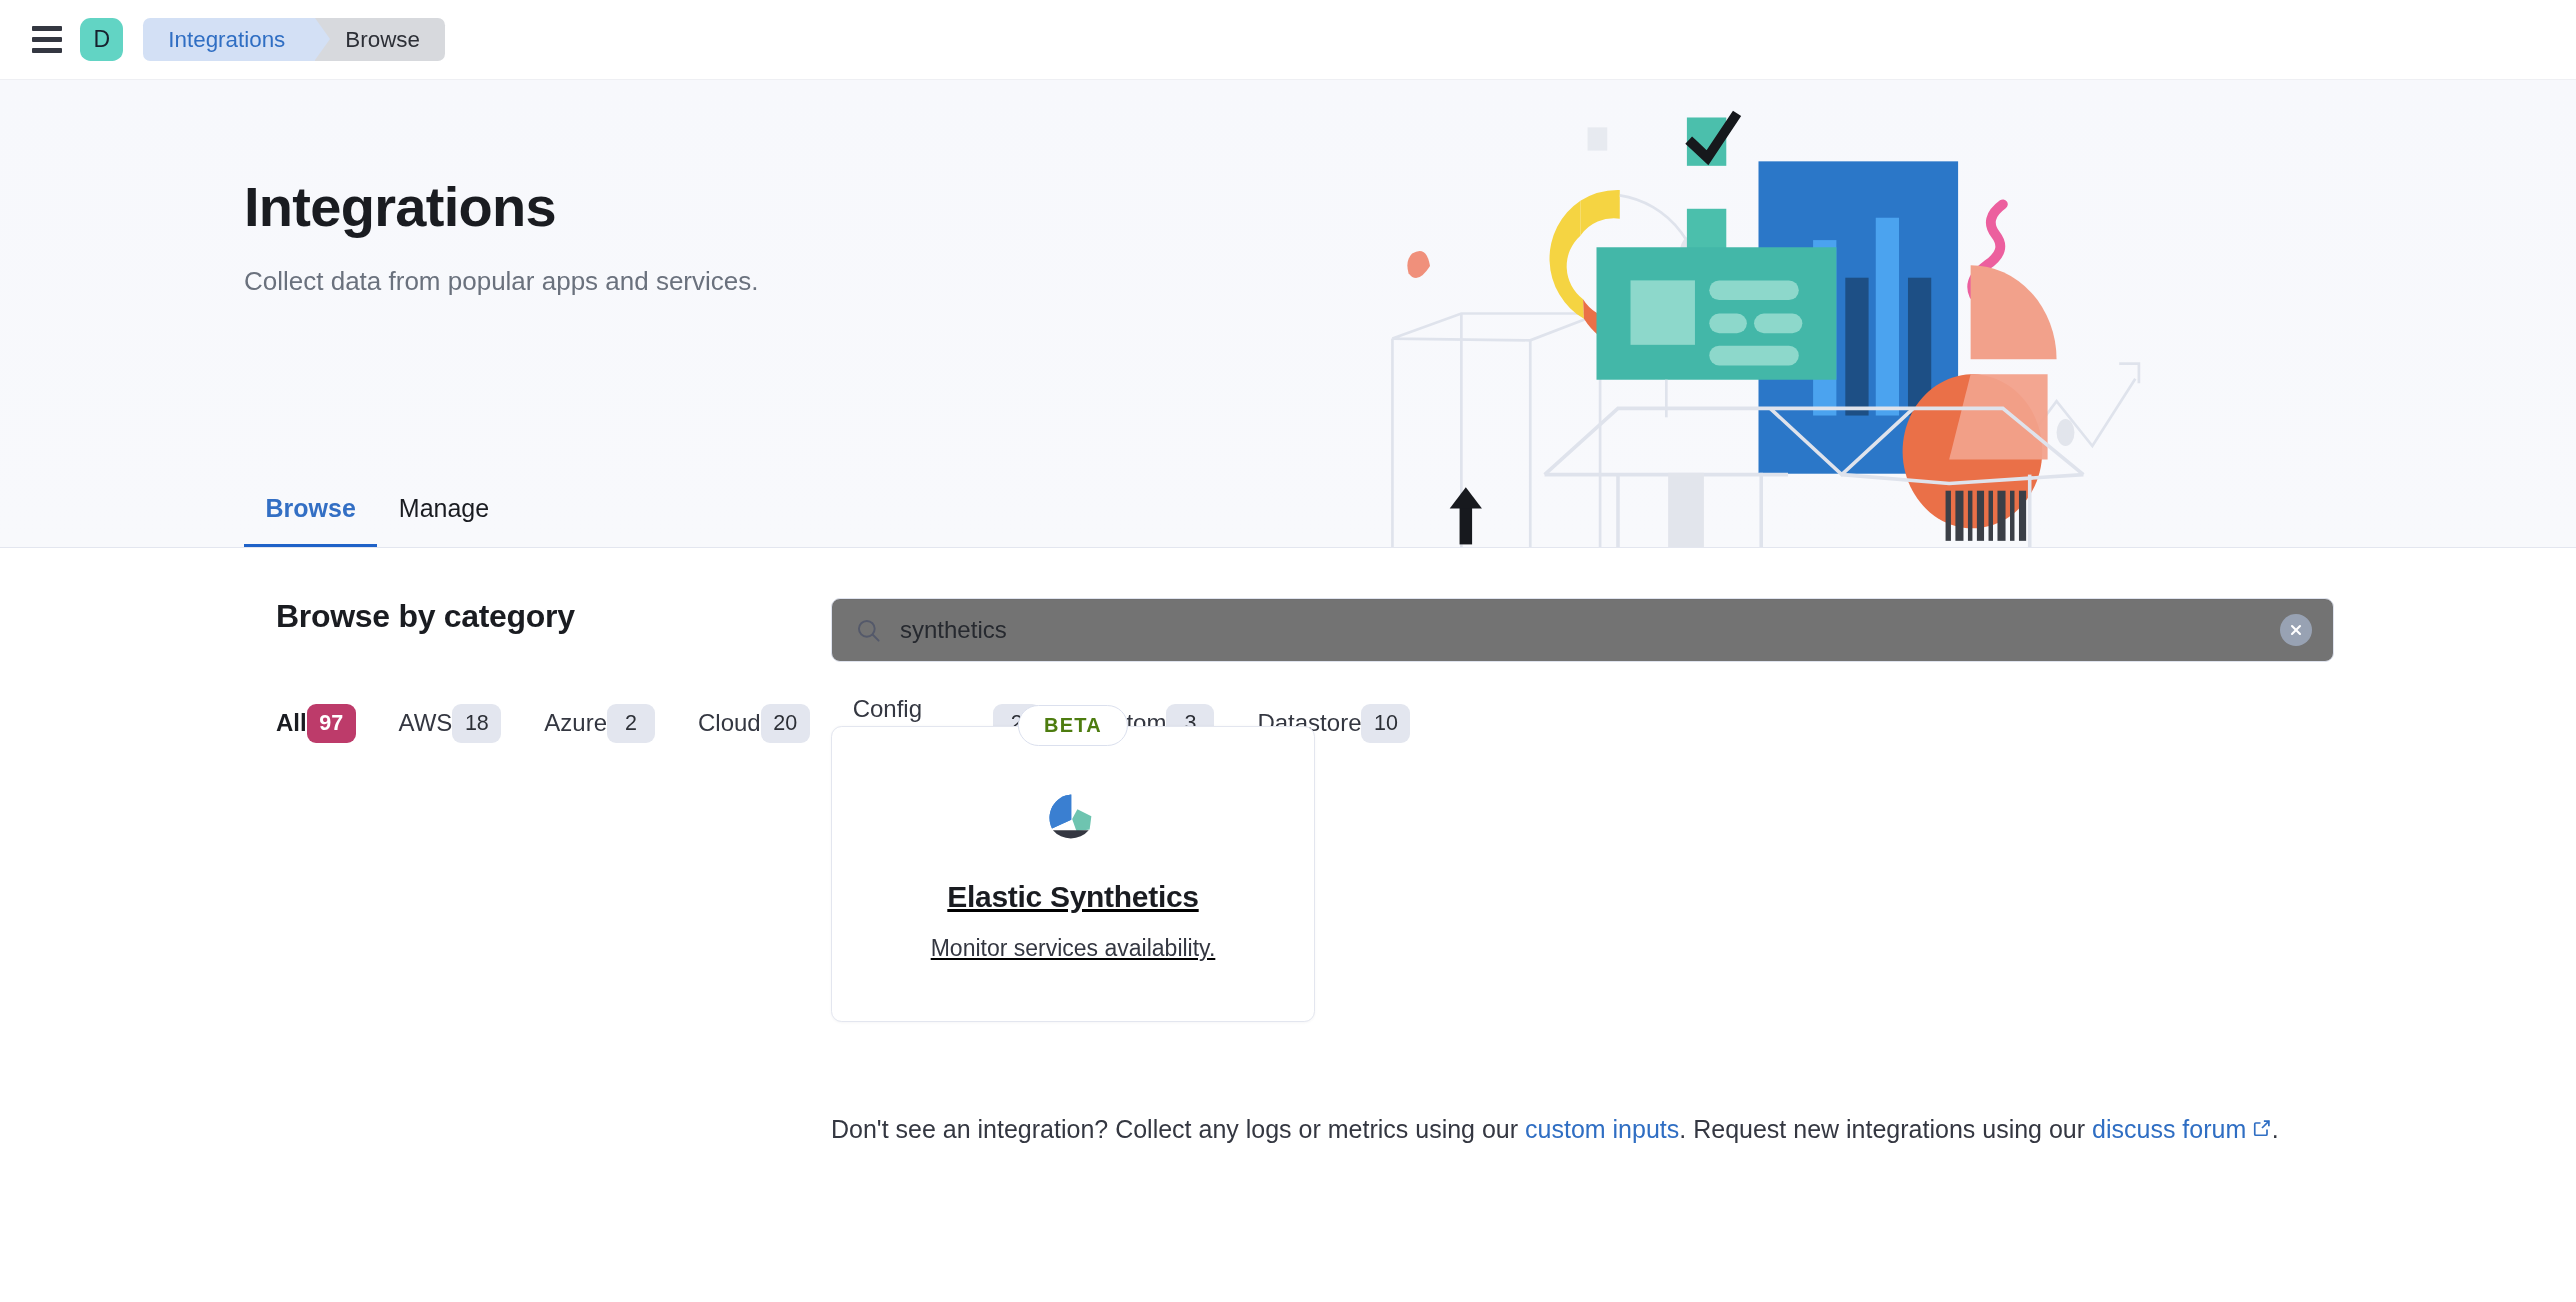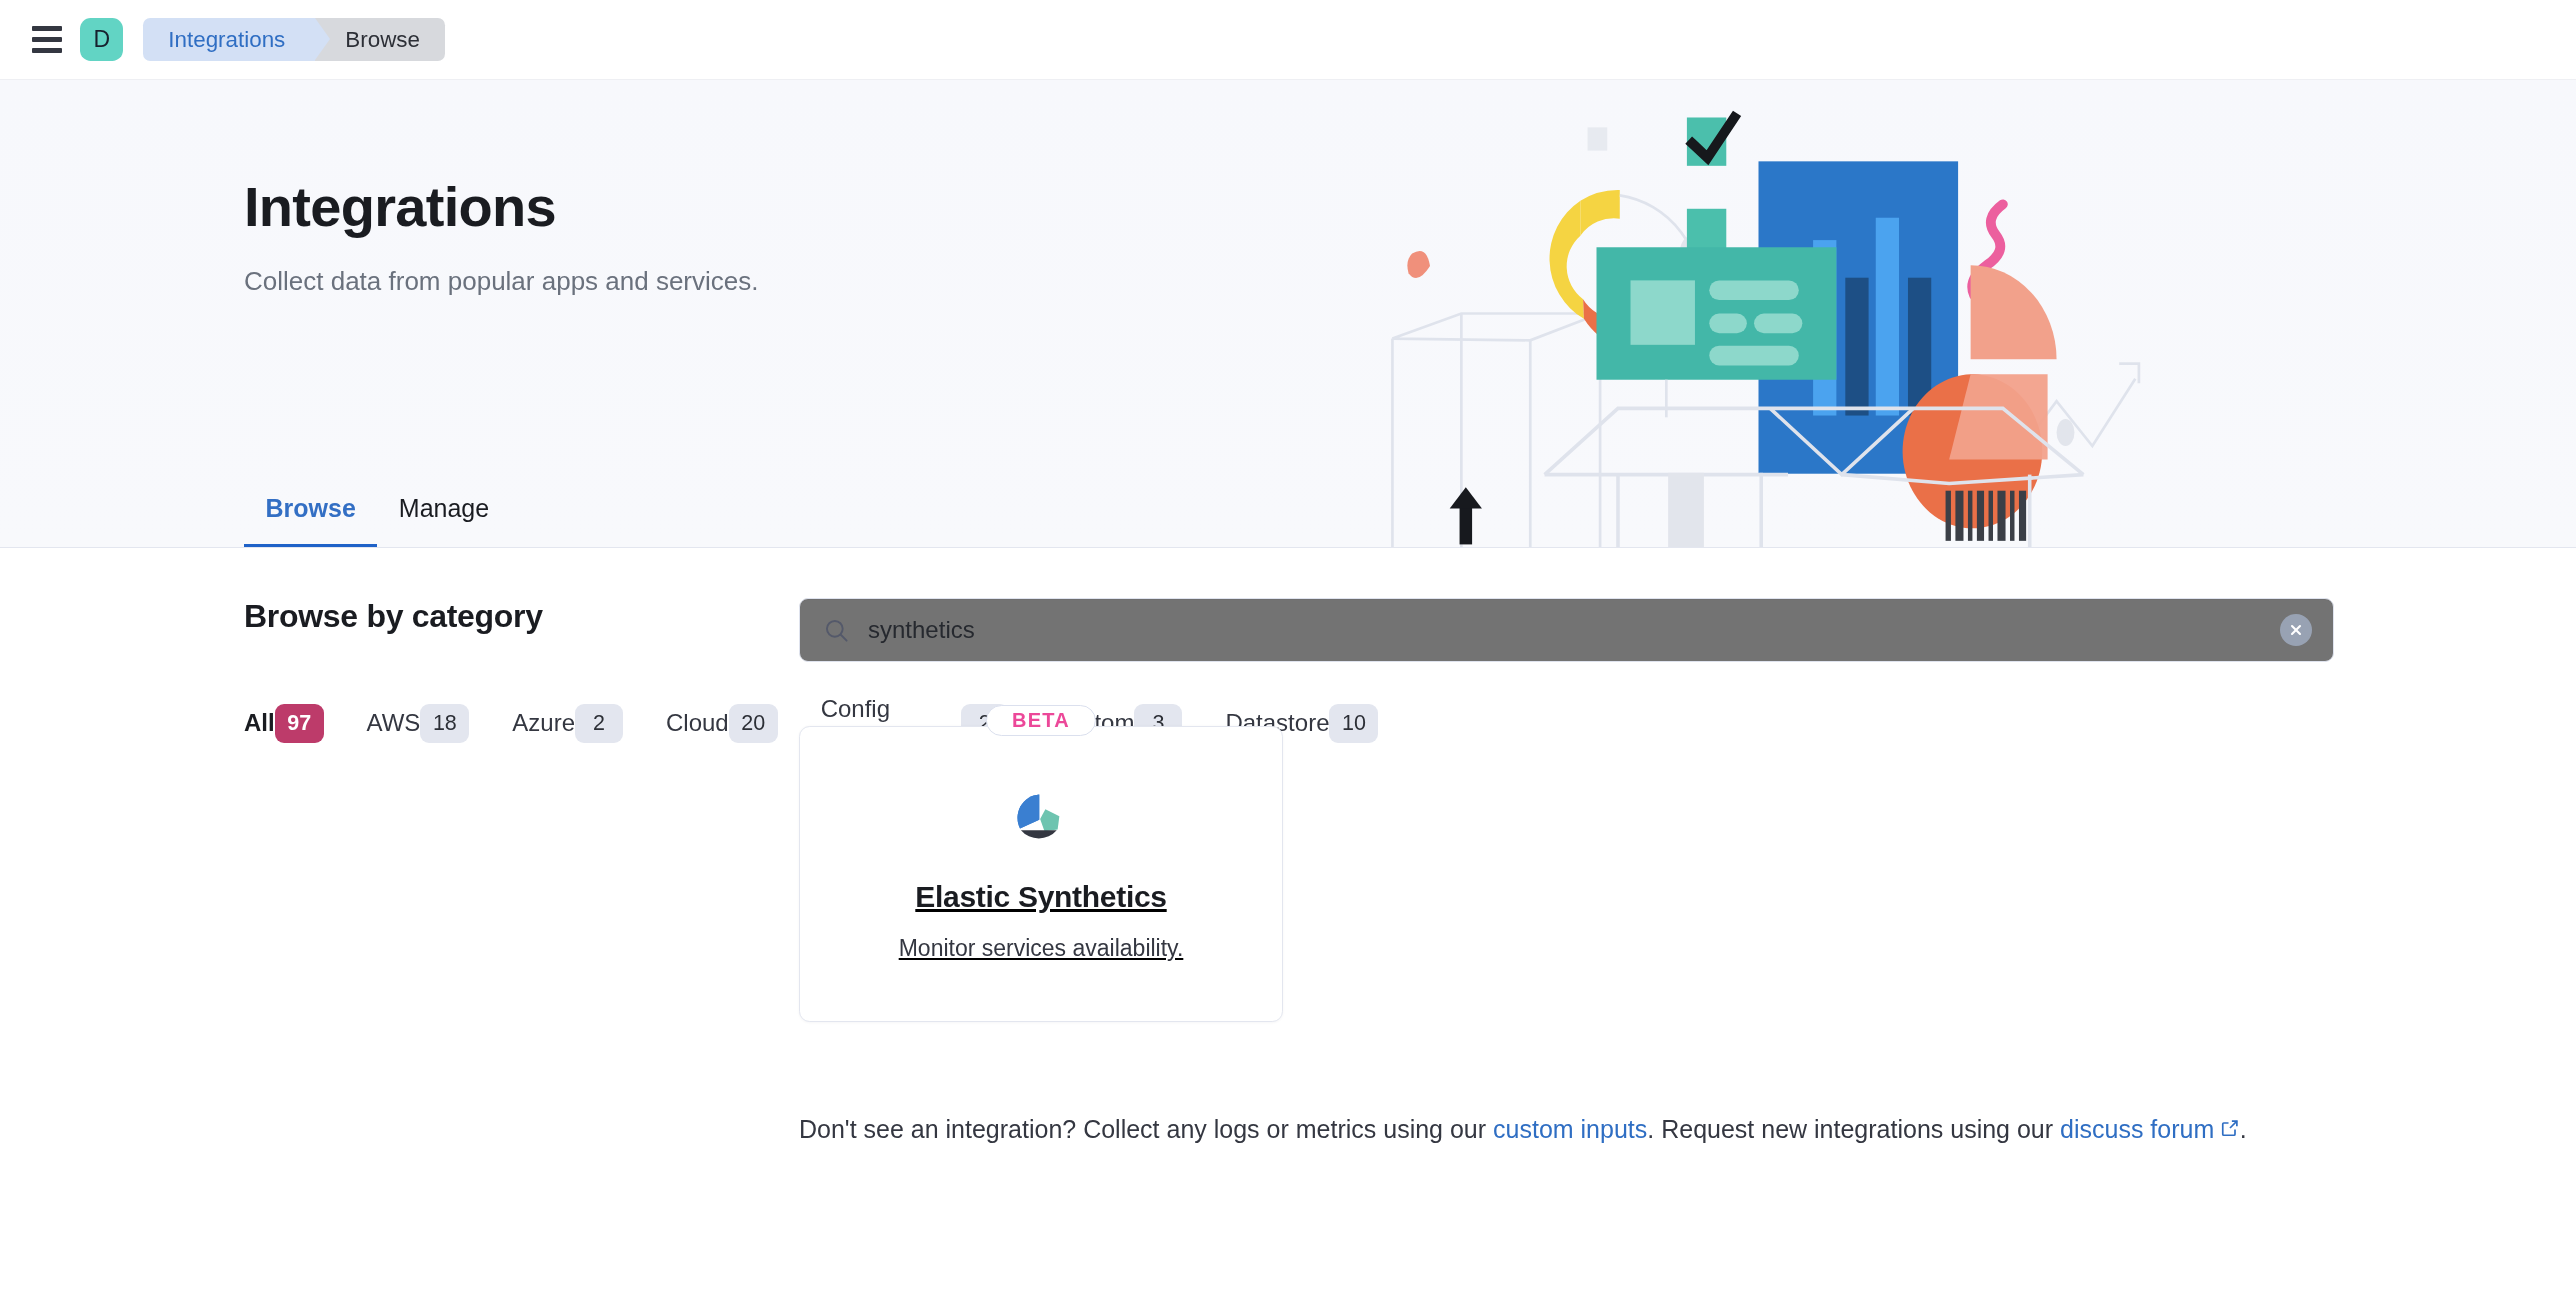--- a/index.html
+++ b/index.html
@@ -137,21 +137,21 @@
     pointer-events: none;
   }
 
   
   .body-wrap {
     display: flex;
     padding-left: 244px;
     padding-top: 50px;
     gap: 0;
   }
-  .sidebar { width: 555px; flex: none; }
+  .sidebar { width: 555px; flex: none; margin-left: 32px; }
   .sidebar-title {
     font-size: 32px;
     font-weight: 700;
     color: #1a1c21;
     letter-spacing: -0.3px;
     margin-bottom: 52px;
   }
   .cat-list { display: flex; }
   .cat-row {
     display: flex; align-items: center; justify-content: space-between;
@@ -212,27 +212,27 @@
   
   .cards { margin-top: 43px; display: flex; flex-wrap: wrap; gap: 36px; }
   .card-wrap { position: relative; width: 484px; }
   .beta-badge {
     position: absolute;
     top: 0; left: 50%;
     transform: translateX(-50%);
     background: #ffffff;
     border: 0.9px solid #dbe0ee;
     border-radius: 21.5px;
-    height: 31px;
+    height: 41px;
     padding: 0 25px;
     display: flex; align-items: center;
     font-size: 20px;
     font-weight: 700;
     letter-spacing: 1.3px;
-    color: #ec4899;
+    color: #4d7c0f;
     z-index: 3;
   }
   .card {
     margin-top: 20.6px;
     background: #ffffff;
     border: 0.9px solid #e3e6ef;
     border-radius: 10.7px;
     padding: 63px 32px 50px 32px;
     text-align: center;
     cursor: pointer;

